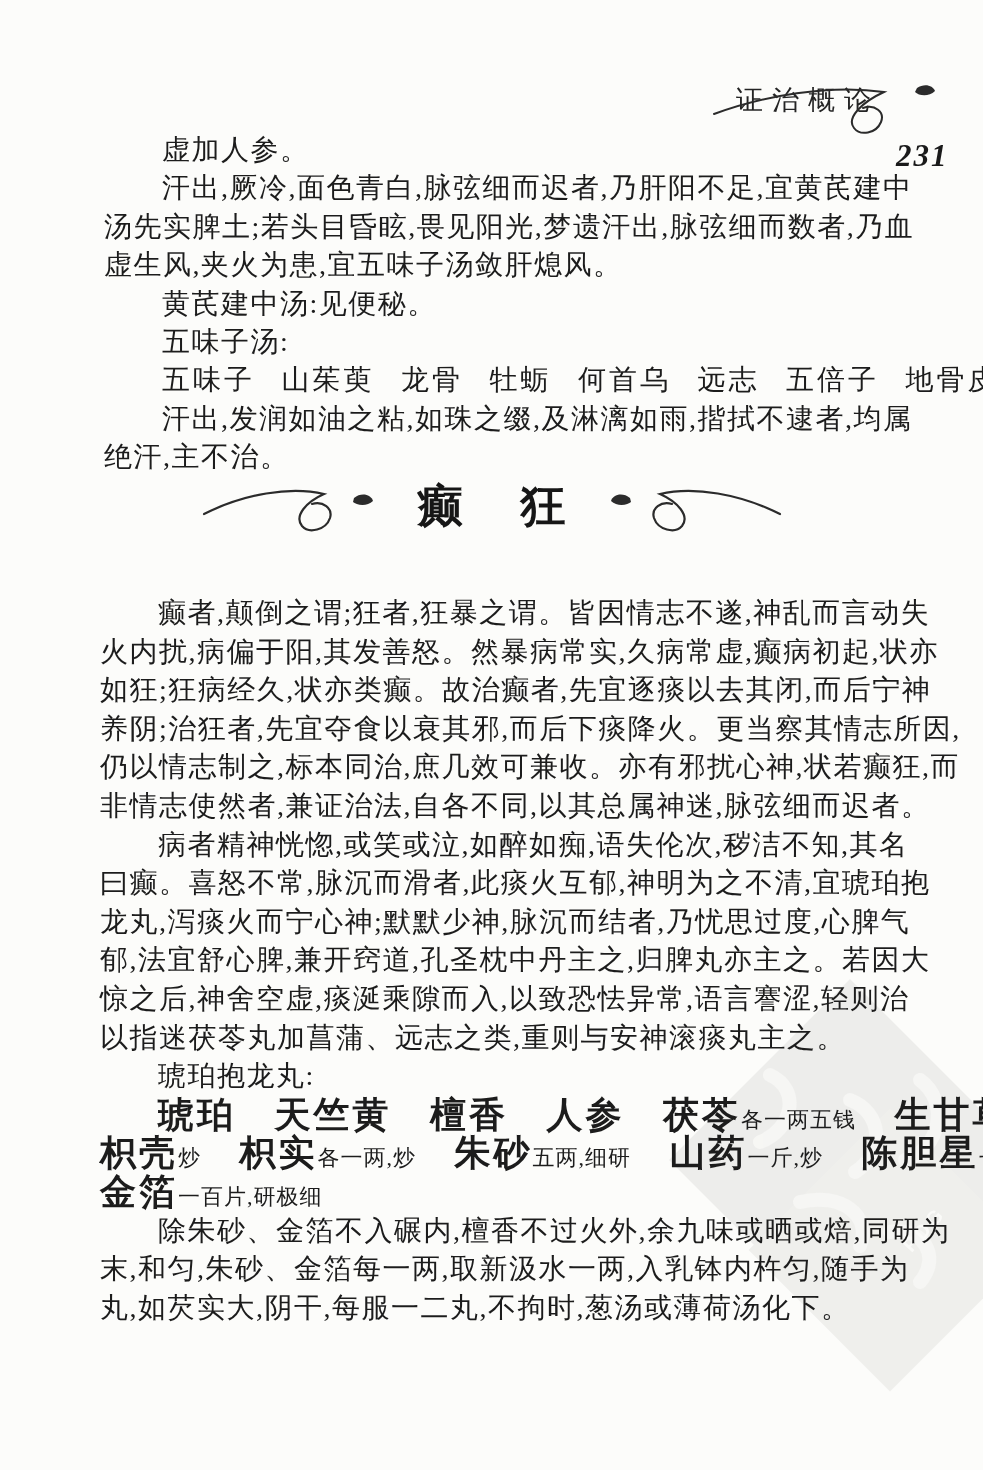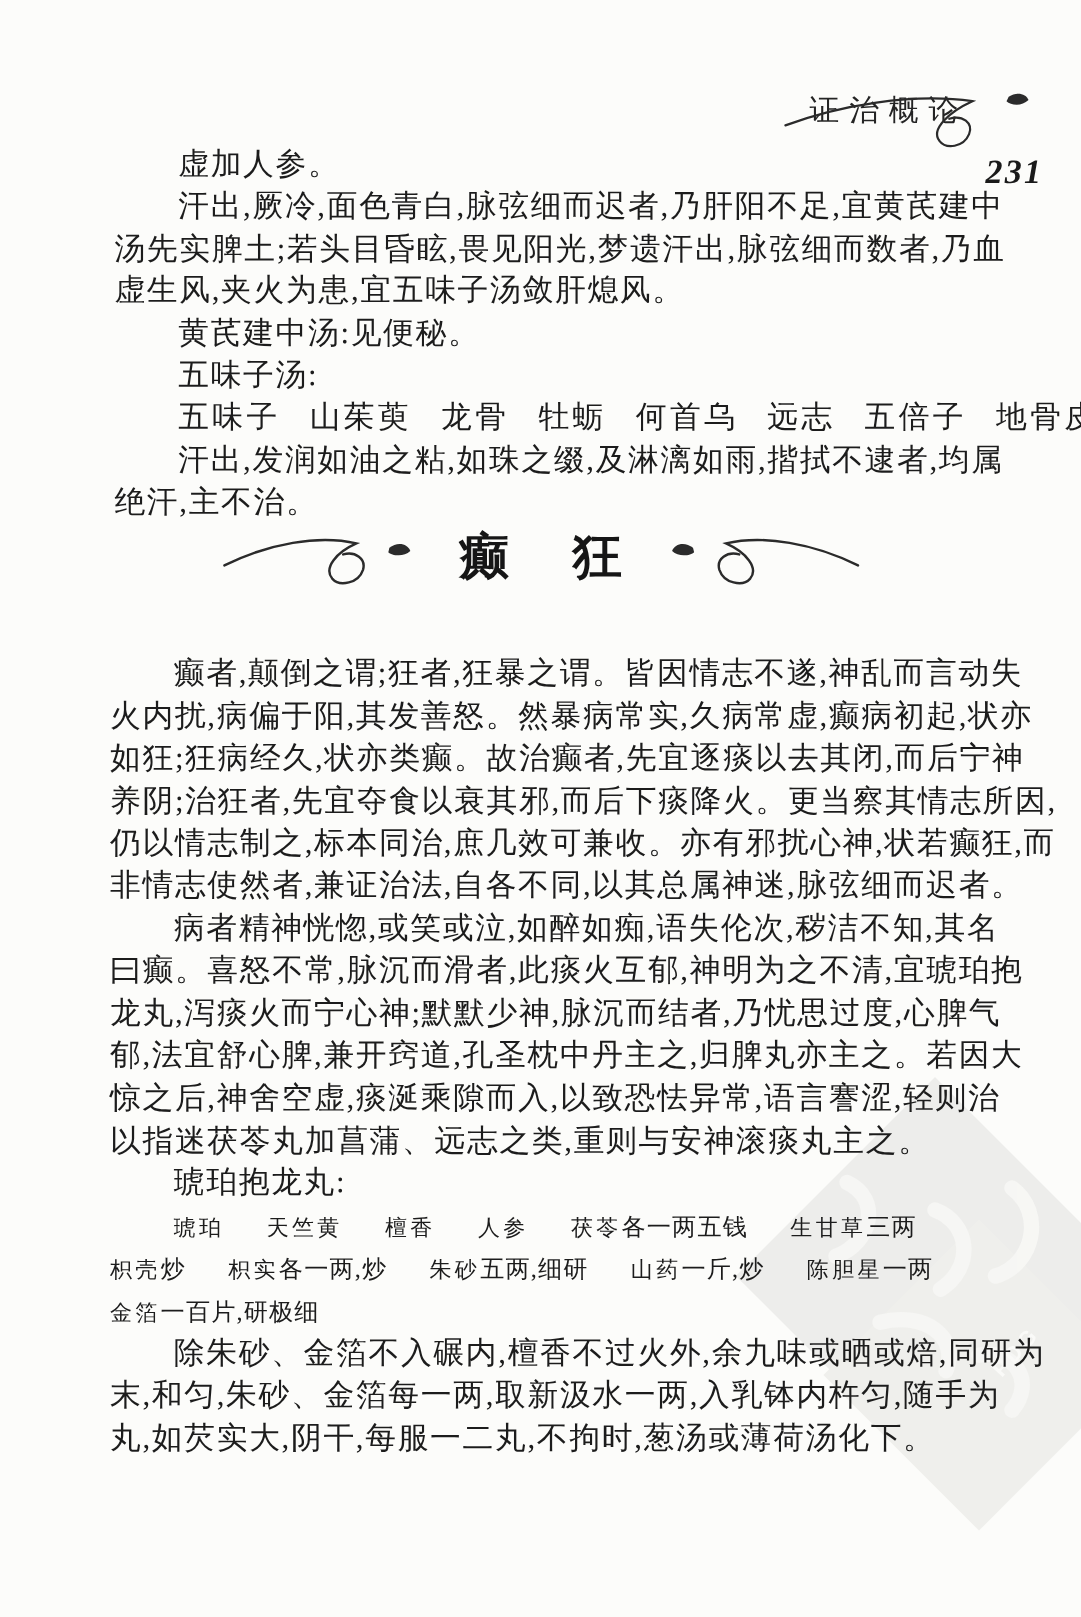--- a/index.html
+++ b/index.html
@@ -53,21 +53,21 @@
     white-space:nowrap; color:#1c1c1c;
   }
   .body-b .line { height:38.6px; line-height:38.6px; }
   .ind { padding-left:58px; }
 
   .herb { margin-right:18px; letter-spacing:3px; }
   .herb:last-child { margin-right:0; }
 
   .rx-item { margin-right:30px; }
   .rx-item:last-child { margin-right:0; }
-  .rx-name { font-size:20px; letter-spacing:3px; }
+  .rx-name { font-size:36px; letter-spacing:3px;font-weight:bold; }
   .rx-note { font-size:22px; letter-spacing:1px; }
 
   
   .section-heading {
     position:absolute; left:0; top:460px; width:983px; height:92px;
     display:flex; align-items:center; justify-content:center;
     z-index:1;
   }
   .title-char {
     font-size:45px; font-weight:700; color:#161616;

